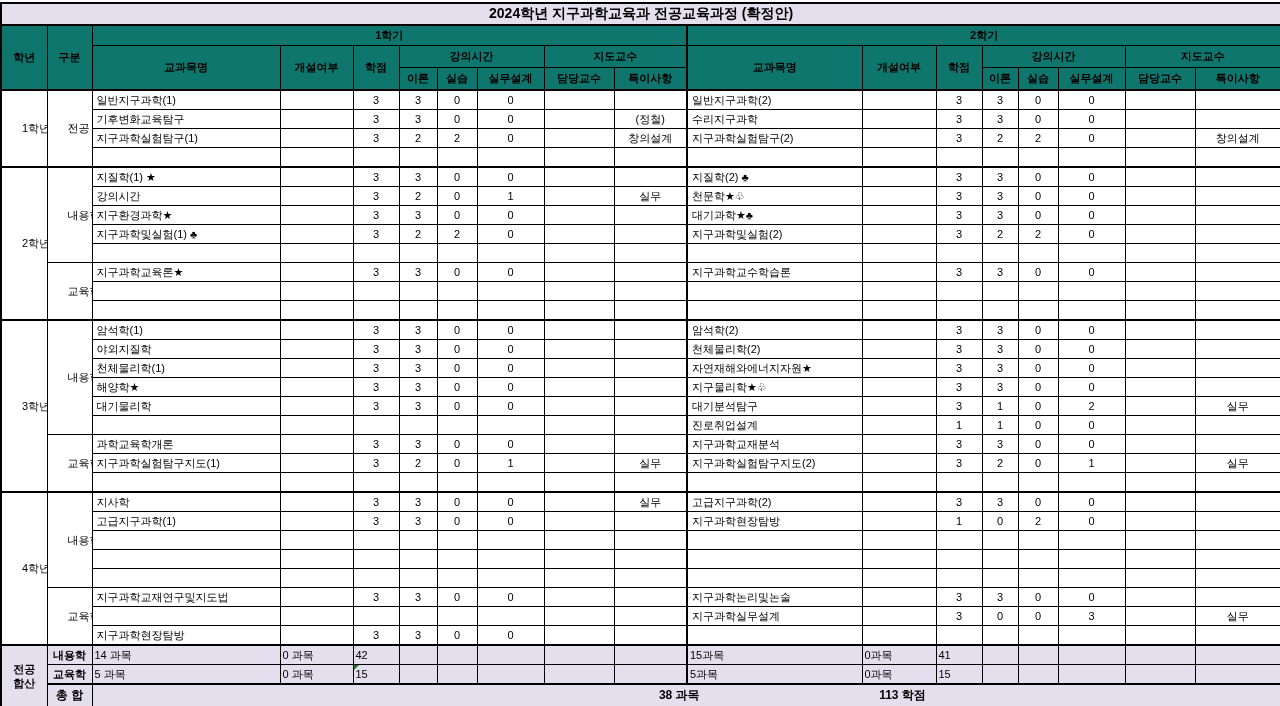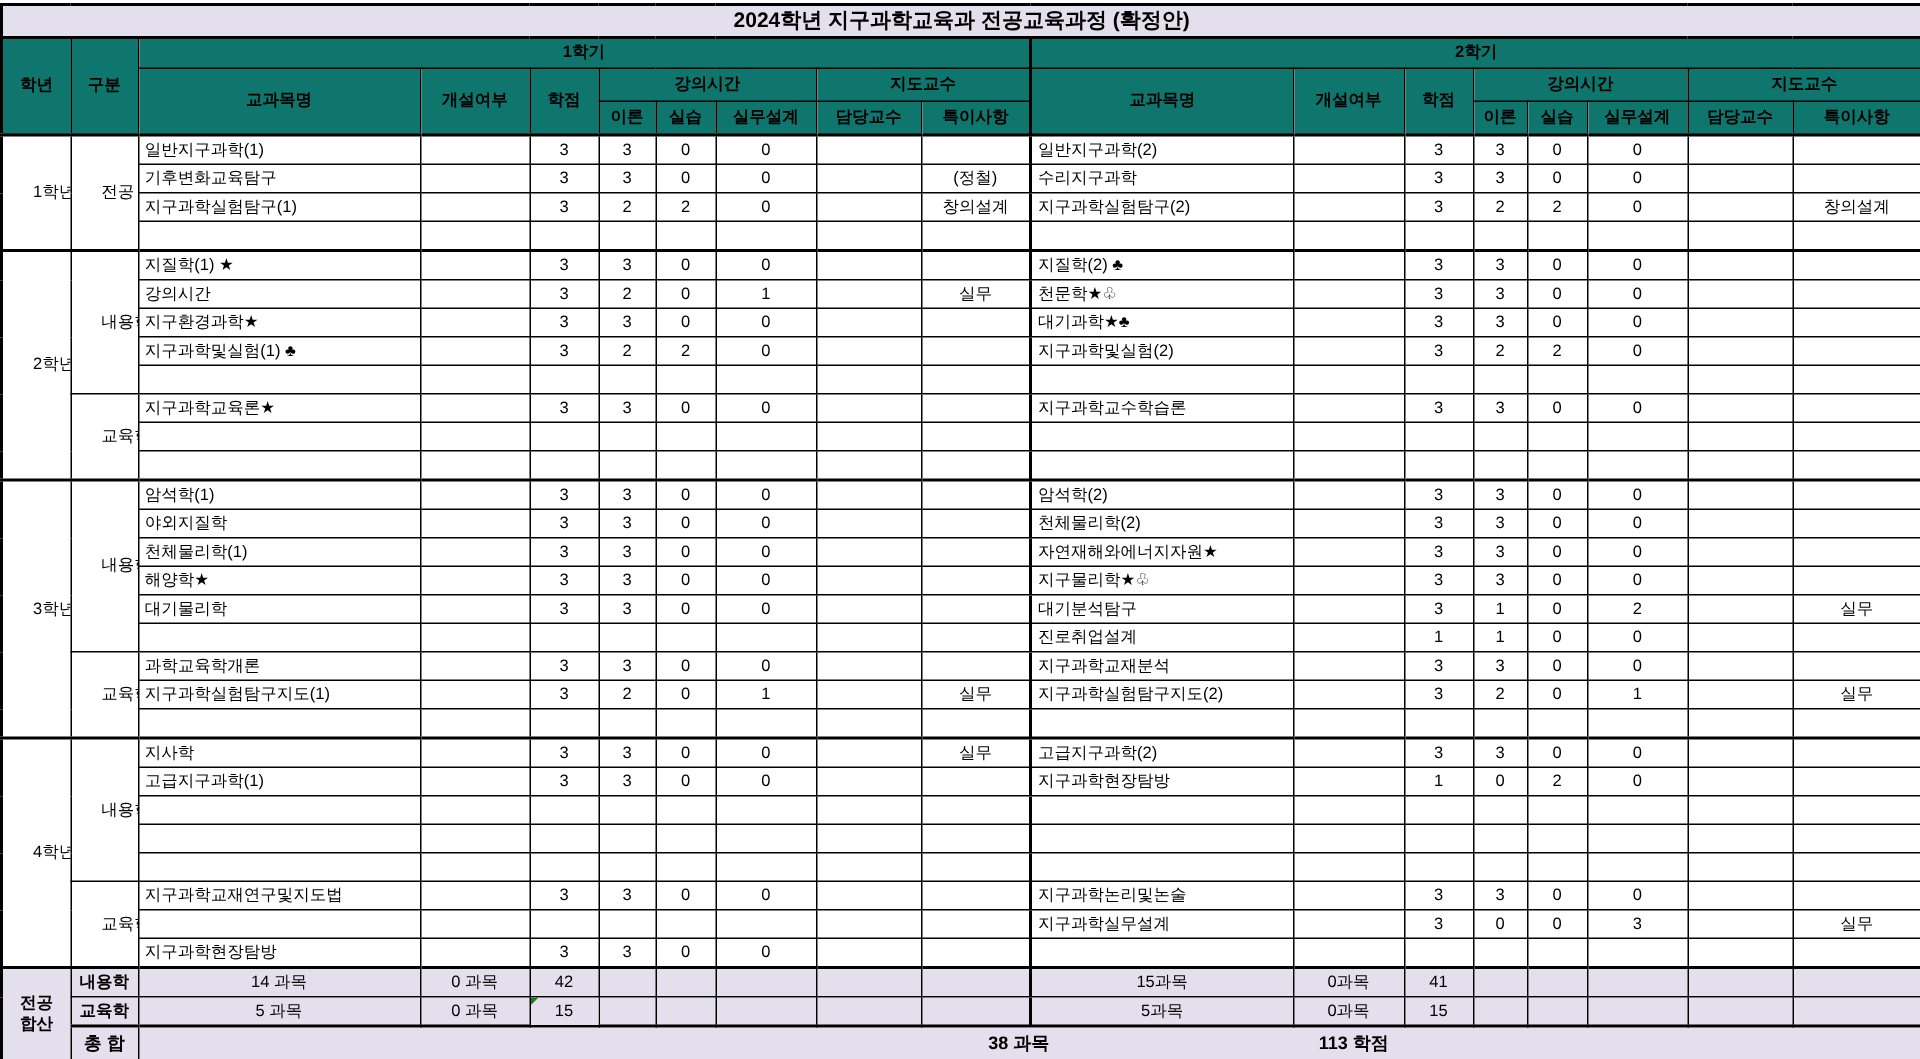--- a/index.html
+++ b/index.html
@@ -34,21 +34,21 @@
   td.num{text-align:center;}
   td.open{text-align:center;}
   td.prof{text-align:center;}
   td.note{text-align:center;}
   td.year-cell,td.sec-cell{text-align:center;padding-left:20px;}
   
   tr.sum-row > td{background:#e4dfec;}
   tr.sum-top > td{border-top:2px solid #000;}
   td.sum-group{font-weight:bold;text-align:center;line-height:1.25;}
   td.sum-label{font-weight:bold;text-align:center;}
-  td.sum-val{text-align:center;}
+  td.sum-val{text-align:left;}
   td.comment{position:relative;}
   td.comment::before{
     content:"";position:absolute;left:0;top:0;width:0;height:0;
     border-top:5px solid #1e7b1e;border-right:5px solid transparent;
   }
   tr.total-row > td{height:22px;border-top:2px solid #000;font-weight:bold;font-size:12px;}
   td.total-cell{position:relative;}
   td.total-cell span{position:absolute;top:50%;transform:translate(-50%,-50%);}
   td.total-cell .tc1{left:49.4%;text-align:right;}
   td.total-cell .tc2{left:68.2%;}

